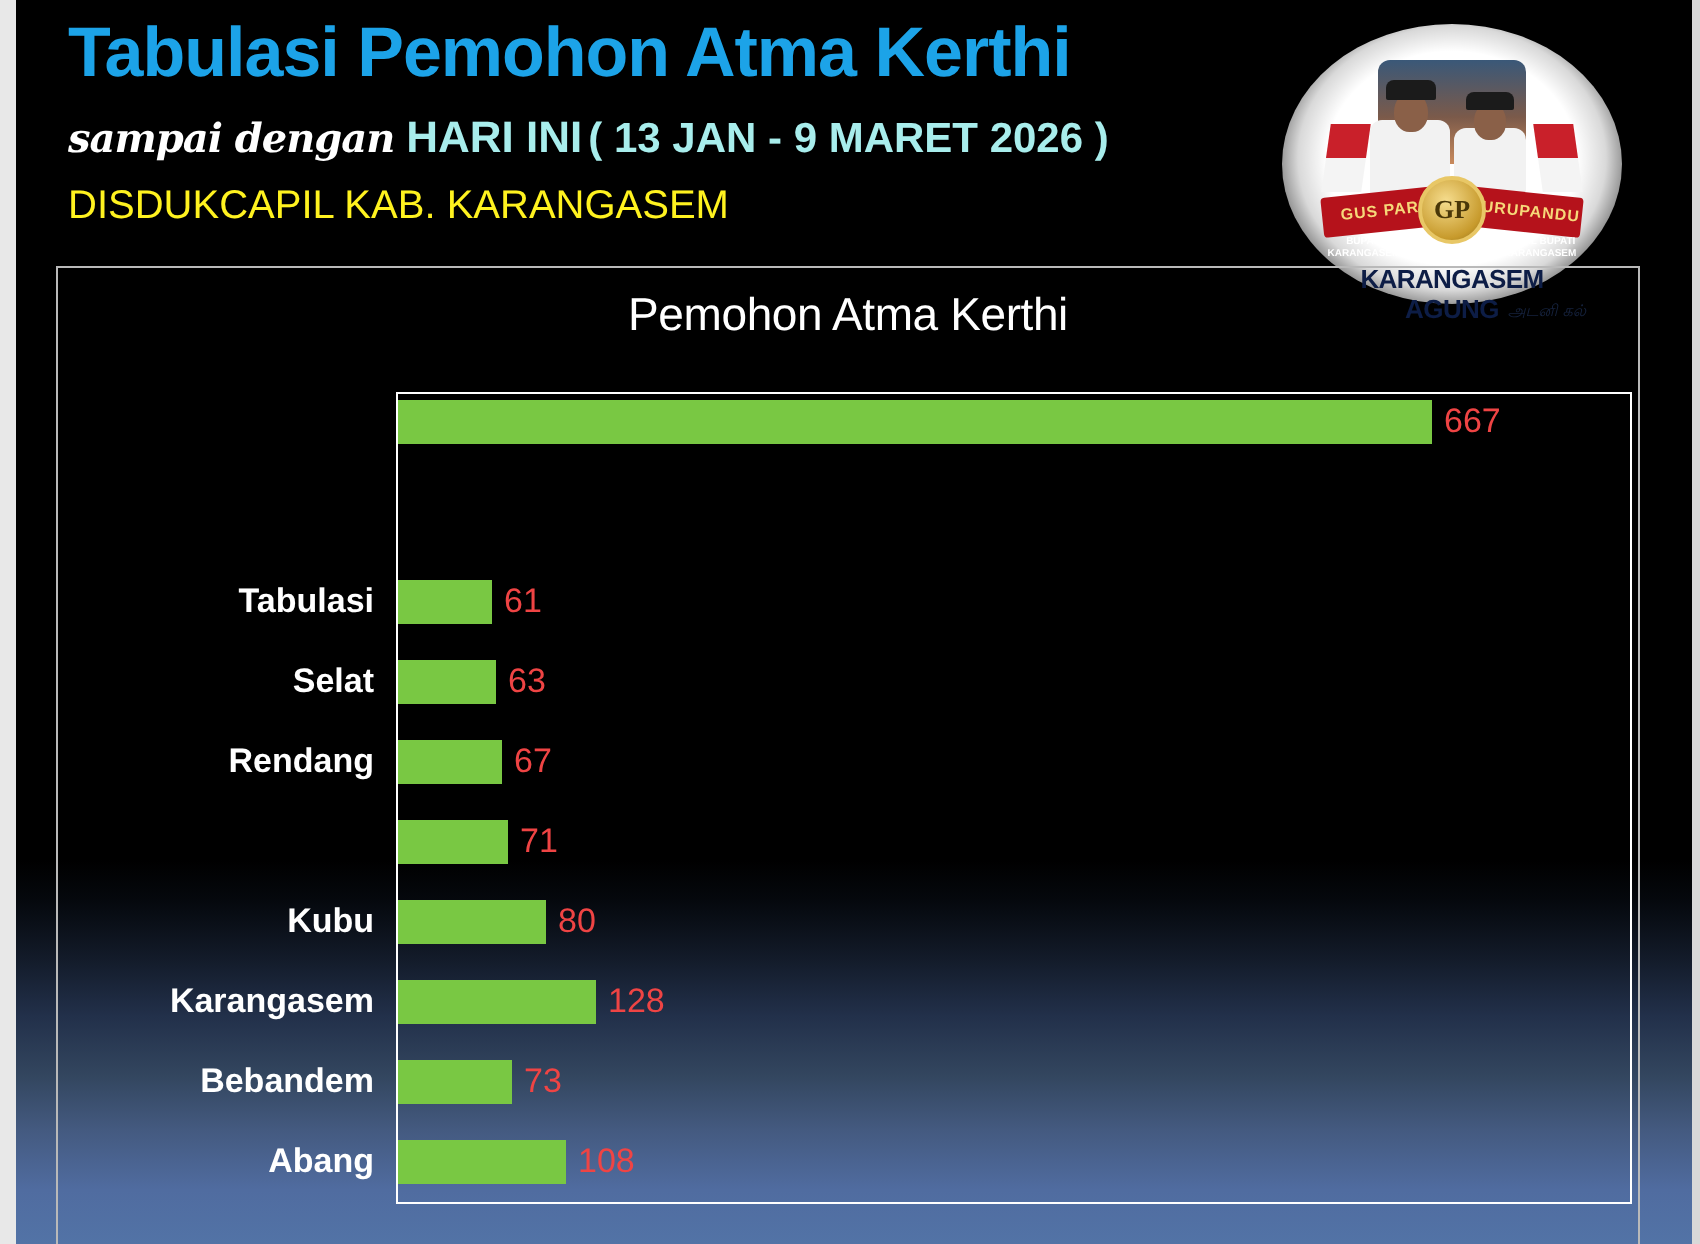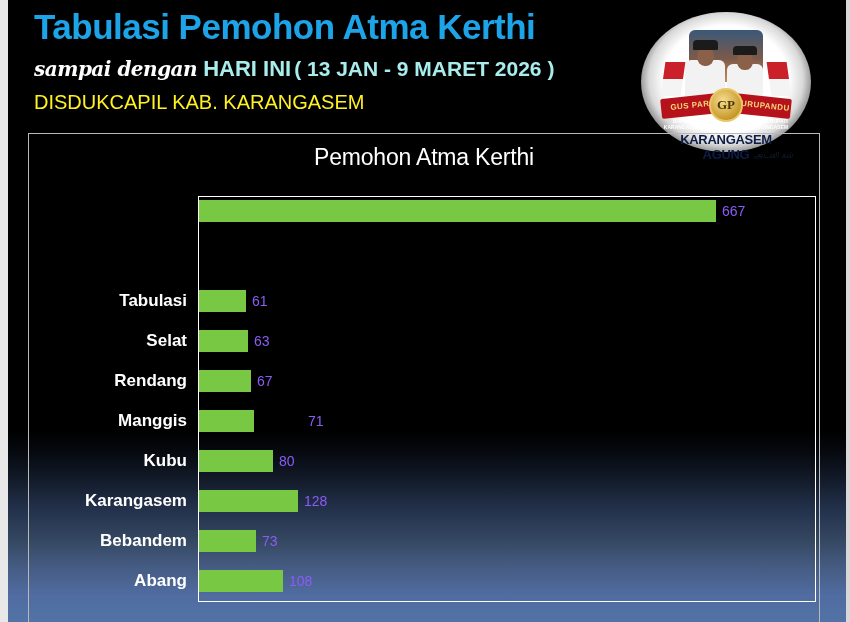--- a/index.html
+++ b/index.html
@@ -278,22 +278,22 @@
     left: 170px;
     top: 3px;
     height: 22px;
     background: #79C843;
   }
   .bar-value {
     position: absolute;
     top: 0;
     height: 28px;
     line-height: 28px;
-    color: #8b5cf6;
-    font-size: 14px;
+    color: #ef4444;
+    font-size: 17px;
     white-space: nowrap;
   }
 </style>
 </head>
 <body>
 
 <div id="slide">
 
   <div id="bg-gradient"></div>
   <div id="left-strip"></div>
@@ -352,23 +352,22 @@
           <div class="cat-label">Selat</div>
           <div class="bar" style="width: 49px; background: rgb(121, 200, 67);"></div>
           <div class="bar-value" style="left: 225px;">63</div>
         </div>
         <div class="cat-row" style="top: 233px;">
           <div class="cat-label">Rendang</div>
           <div class="bar" style="width: 52px; background: rgb(121, 200, 67);"></div>
           <div class="bar-value" style="left: 228px;">67</div>
         </div>
         <div class="cat-row" style="top: 273px;">
-          <div class="cat-label">Manggis</div>
           <div class="bar" style="width: 55px; background: rgb(121, 200, 67);"></div>
-          <div class="bar-value" style="left: 231px; margin-left: 48px;">71</div>
+          <div class="bar-value" style="left: 231px;">71</div>
         </div>
         <div class="cat-row" style="top: 313px;">
           <div class="cat-label">Kubu</div>
           <div class="bar" style="width: 74px; background: rgb(121, 200, 67);"></div>
           <div class="bar-value" style="left: 250px;">80</div>
         </div>
         <div class="cat-row" style="top: 353px;">
           <div class="cat-label">Karangasem</div>
           <div class="bar" style="width: 99px; background: rgb(121, 200, 67);"></div>
           <div class="bar-value" style="left: 275px;">128</div>

